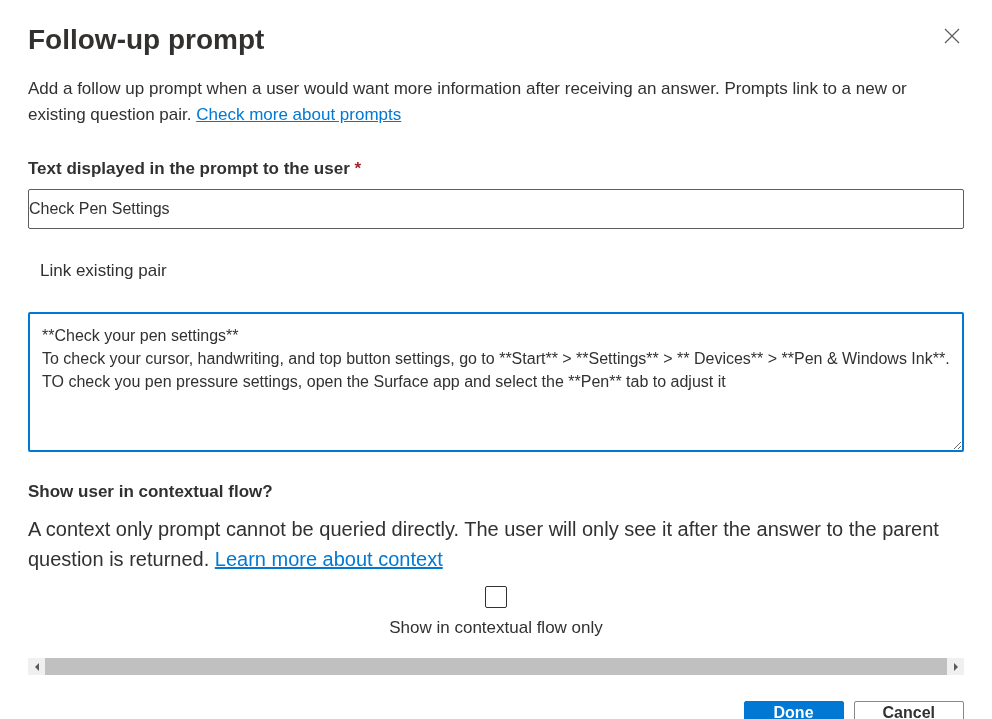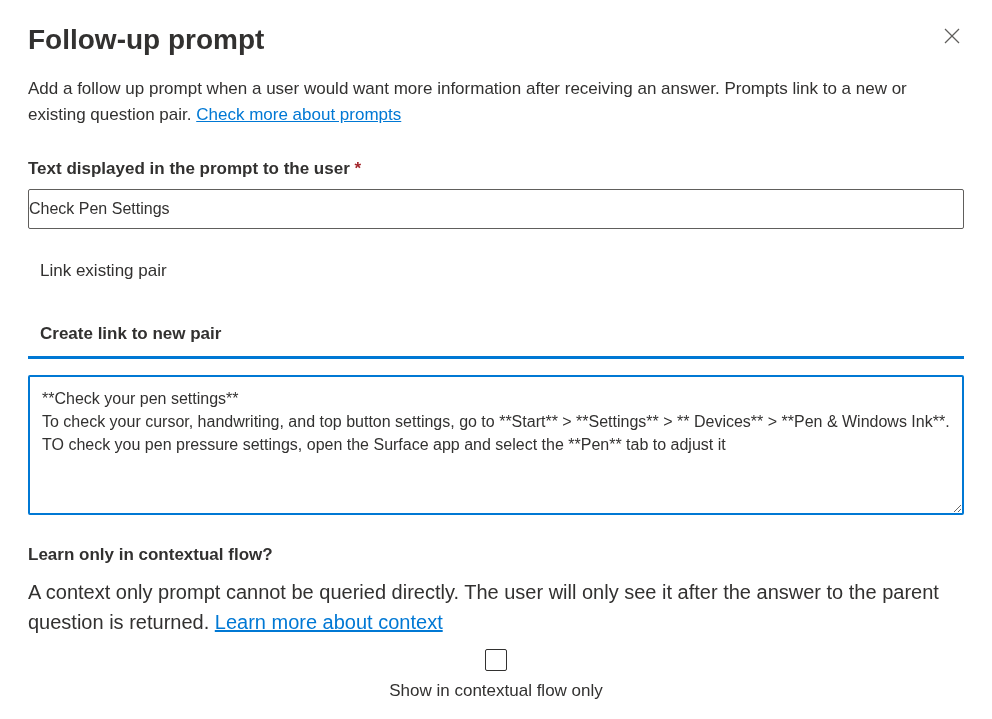--- a/index.html
+++ b/index.html
@@ -203,27 +203,26 @@
 </p>
 
 <label class="field-label">
   <span>Text displayed in the prompt to the user </span><span class="required">*</span>
 </label>
 
 <input type="text" class="text-input" value="Check Pen Settings" style="">
 
 <div class="tabs">
   <div class="tab">Link existing pair</div>
-  <div class="tab active">Create link to new pair</div>
 </div>
 
 <textarea class="textarea" id="answer-ta" style="">**Check your pen settings**
 To check your cursor, handwriting, and top button settings, go to **Start** &gt; **Settings** &gt; ** Devices** &gt; **Pen &amp; Windows Ink**. TO check you pen pressure settings, open the Surface app and select the **Pen** tab to adjust it</textarea>
 
-<div class="section-heading">Learn only in contextual flow?</div>
+<div class="section-heading">Show user in contextual flow?</div>
 
 <p class="help-text">
   <span>A context only prompt cannot be queried directly. The user will only see it after the answer to the parent question is returned.  </span><a class="link">Learn more about context</a>
 </p>
 
 <div class="checkbox-row">
   <div class="checkbox"></div>
   <span class="checkbox-label">Show in contextual flow only</span>
 </div>
 

